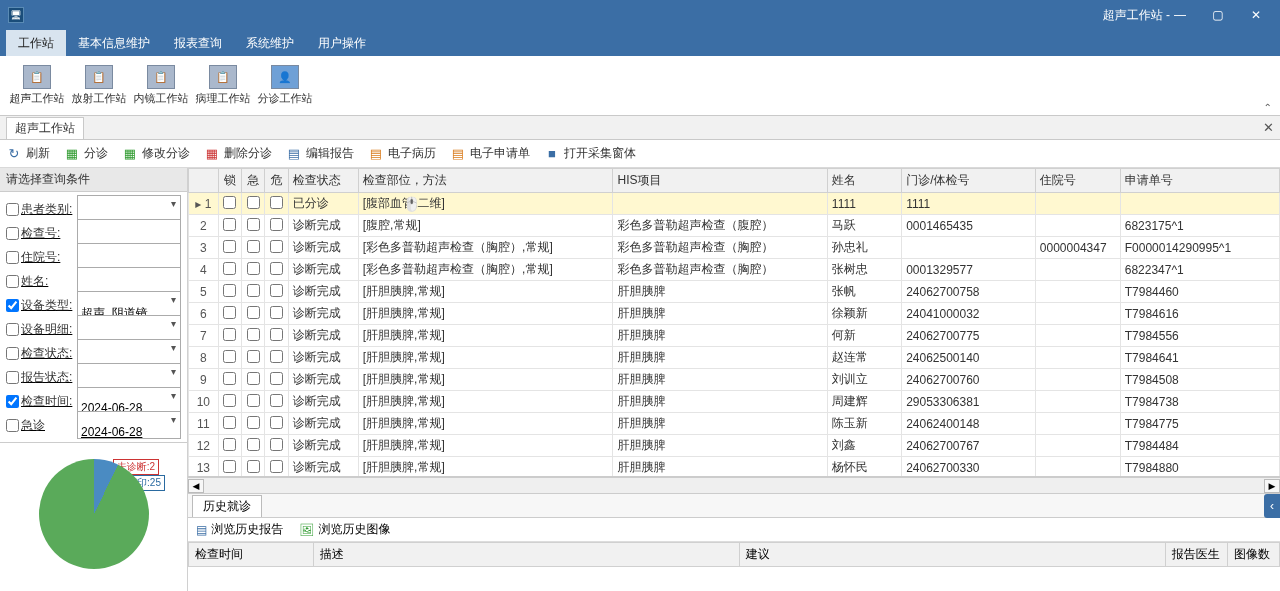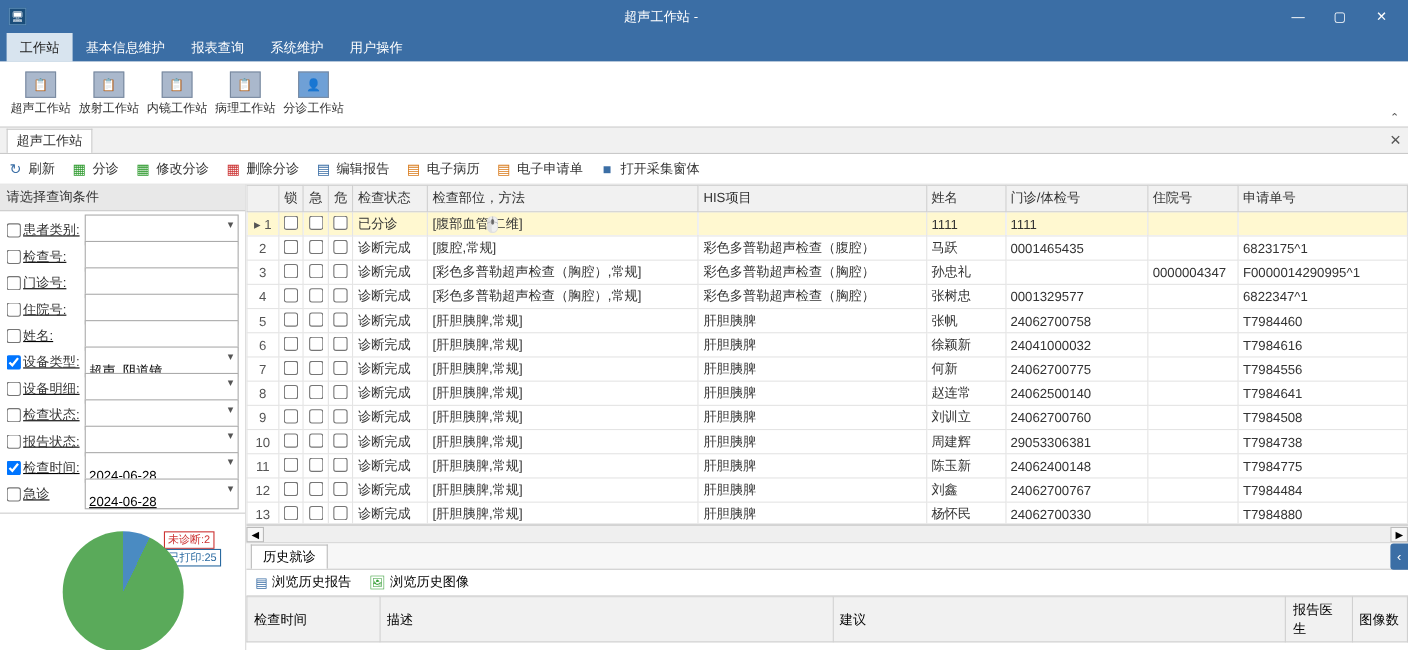--- a/index.html
+++ b/index.html
@@ -1,20 +1,20 @@
 <!DOCTYPE html>
 <html><head>
 <meta charset="utf-8">
 <style>
 * { box-sizing: border-box; margin: 0; padding: 0; }
 body { font-family: "Microsoft YaHei", sans-serif; font-size: 12px; background: #f0f0f0; width: 1280px; height: 591px; overflow: hidden; }
 
 .titlebar { background: #3b6ea5; color: #fff; height: 30px; display: flex; align-items: center; padding: 0 8px; }
 .titlebar .app-icon { width: 16px; height: 16px; background: #1a4d7a; border: 1px solid #5a8bb5; margin-right: 8px; display: inline-flex; align-items: center; justify-content: center; font-size: 9px; }
-.titlebar .title { flex: 1; text-align: center; }
+.titlebar .title { flex: 1; text-align: right; }
 .titlebar .win-controls { display: flex; gap: 18px; padding-right: 6px; }
 .titlebar .win-controls span { width: 20px; text-align: center; cursor: pointer; }
 
 .menubar { background: #3b6ea5; color: #fff; height: 26px; display: flex; align-items: center; padding: 0 6px; }
 .menubar .menu-item { padding: 0 12px; height: 100%; display: flex; align-items: center; cursor: pointer; }
 .menubar .menu-item.active { background: #d8e4ef; color: #222; }
 
 .ribbon { background: #fff; border-bottom: 1px solid #c9c9c9; height: 60px; display: flex; align-items: center; padding: 4px 6px; position: relative; }
 .ribbon .rb-item { display: flex; flex-direction: column; align-items: center; width: 62px; cursor: pointer; font-size: 11px; color: #333; }
 .ribbon .rb-item .rb-icon { width: 28px; height: 24px; background: #aab8cc; border: 1px solid #7a8aa0; margin-bottom: 2px; display: flex; align-items: center; justify-content: center; }
@@ -29,21 +29,21 @@
 .toolbar .tb-item { display: flex; align-items: center; gap: 4px; cursor: pointer; font-size: 12px; color: #333; }
 .toolbar .tb-icon { width: 16px; height: 16px; display: inline-flex; align-items: center; justify-content: center; font-size: 13px; }
 .ic-refresh { color: #3b6ea5; }
 .ic-green { color: #2e9a2e; }
 .ic-red { color: #c33; }
 .ic-blue { color: #3b6ea5; }
 .ic-orange { color: #d97b1c; }
 
 .content { display: flex; height: 423px; }
 
-.sidebar { width: 224px; background: #fff; border-right: 1px solid #d0d0d0; display: flex; flex-direction: column; }
+.sidebar { width: 188px; background: #fff; border-right: 1px solid #d0d0d0; display: flex; flex-direction: column; }
 .side-head { background: #e8e8e8; border-bottom: 1px solid #ccc; padding: 3px 6px; font-size: 12px; color: #333; }
 .side-body { padding: 4px 6px; }
 .field-row { display: flex; align-items: center; margin: 2px 0; height: 22px; text-decoration: underline; }
 .field-row input[type=checkbox] { margin-right: 2px; }
 .field-row label { width: 56px; font-size: 12px; color: #333; }
 .field-row .input { flex: 1; height: 20px; border: 1px solid #ababab; background: #fff; font-size: 12px; padding: 13px 3px; position: relative; }
 .field-row .input.combo::after { content: "▾"; position: absolute; right: 4px; top: 2px; font-size: 10px; color: #555; }
 .side-chart { flex: 1; border-top: 1px solid #ccc; position: relative; padding-top: 6px; }
 .pie { width: 110px; height: 110px; border-radius: 50%; background: conic-gradient(#4a8bc2 0 26deg, #5aaa5a 26deg 360deg); margin: 10px auto 0; position: relative; }
 .pie-label { position: absolute; font-size: 10px; border: 1px solid #999; background: #fff; padding: 0 3px; color: #333; }
@@ -165,25 +165,20 @@
     <div class="side-head">请选择查询条件</div>
     <div class="side-body" id="fields-host">
         <div class="field-row">
           <input type="checkbox" style="">
           <label>患者类别:</label>
           <div class="input combo"></div>
         </div>
         <div class="field-row">
           <input type="checkbox" style="">
           <label>检查号:</label>
-          <div class="input"></div>
-        </div>
-        <div class="field-row">
-          <input type="checkbox" style="">
-          <label>门诊号:</label>
           <div class="input"></div>
         </div>
         <div class="field-row">
           <input type="checkbox" style="">
           <label>住院号:</label>
           <div class="input"></div>
         </div>
         <div class="field-row">
           <input type="checkbox" style="">
           <label>姓名:</label>

